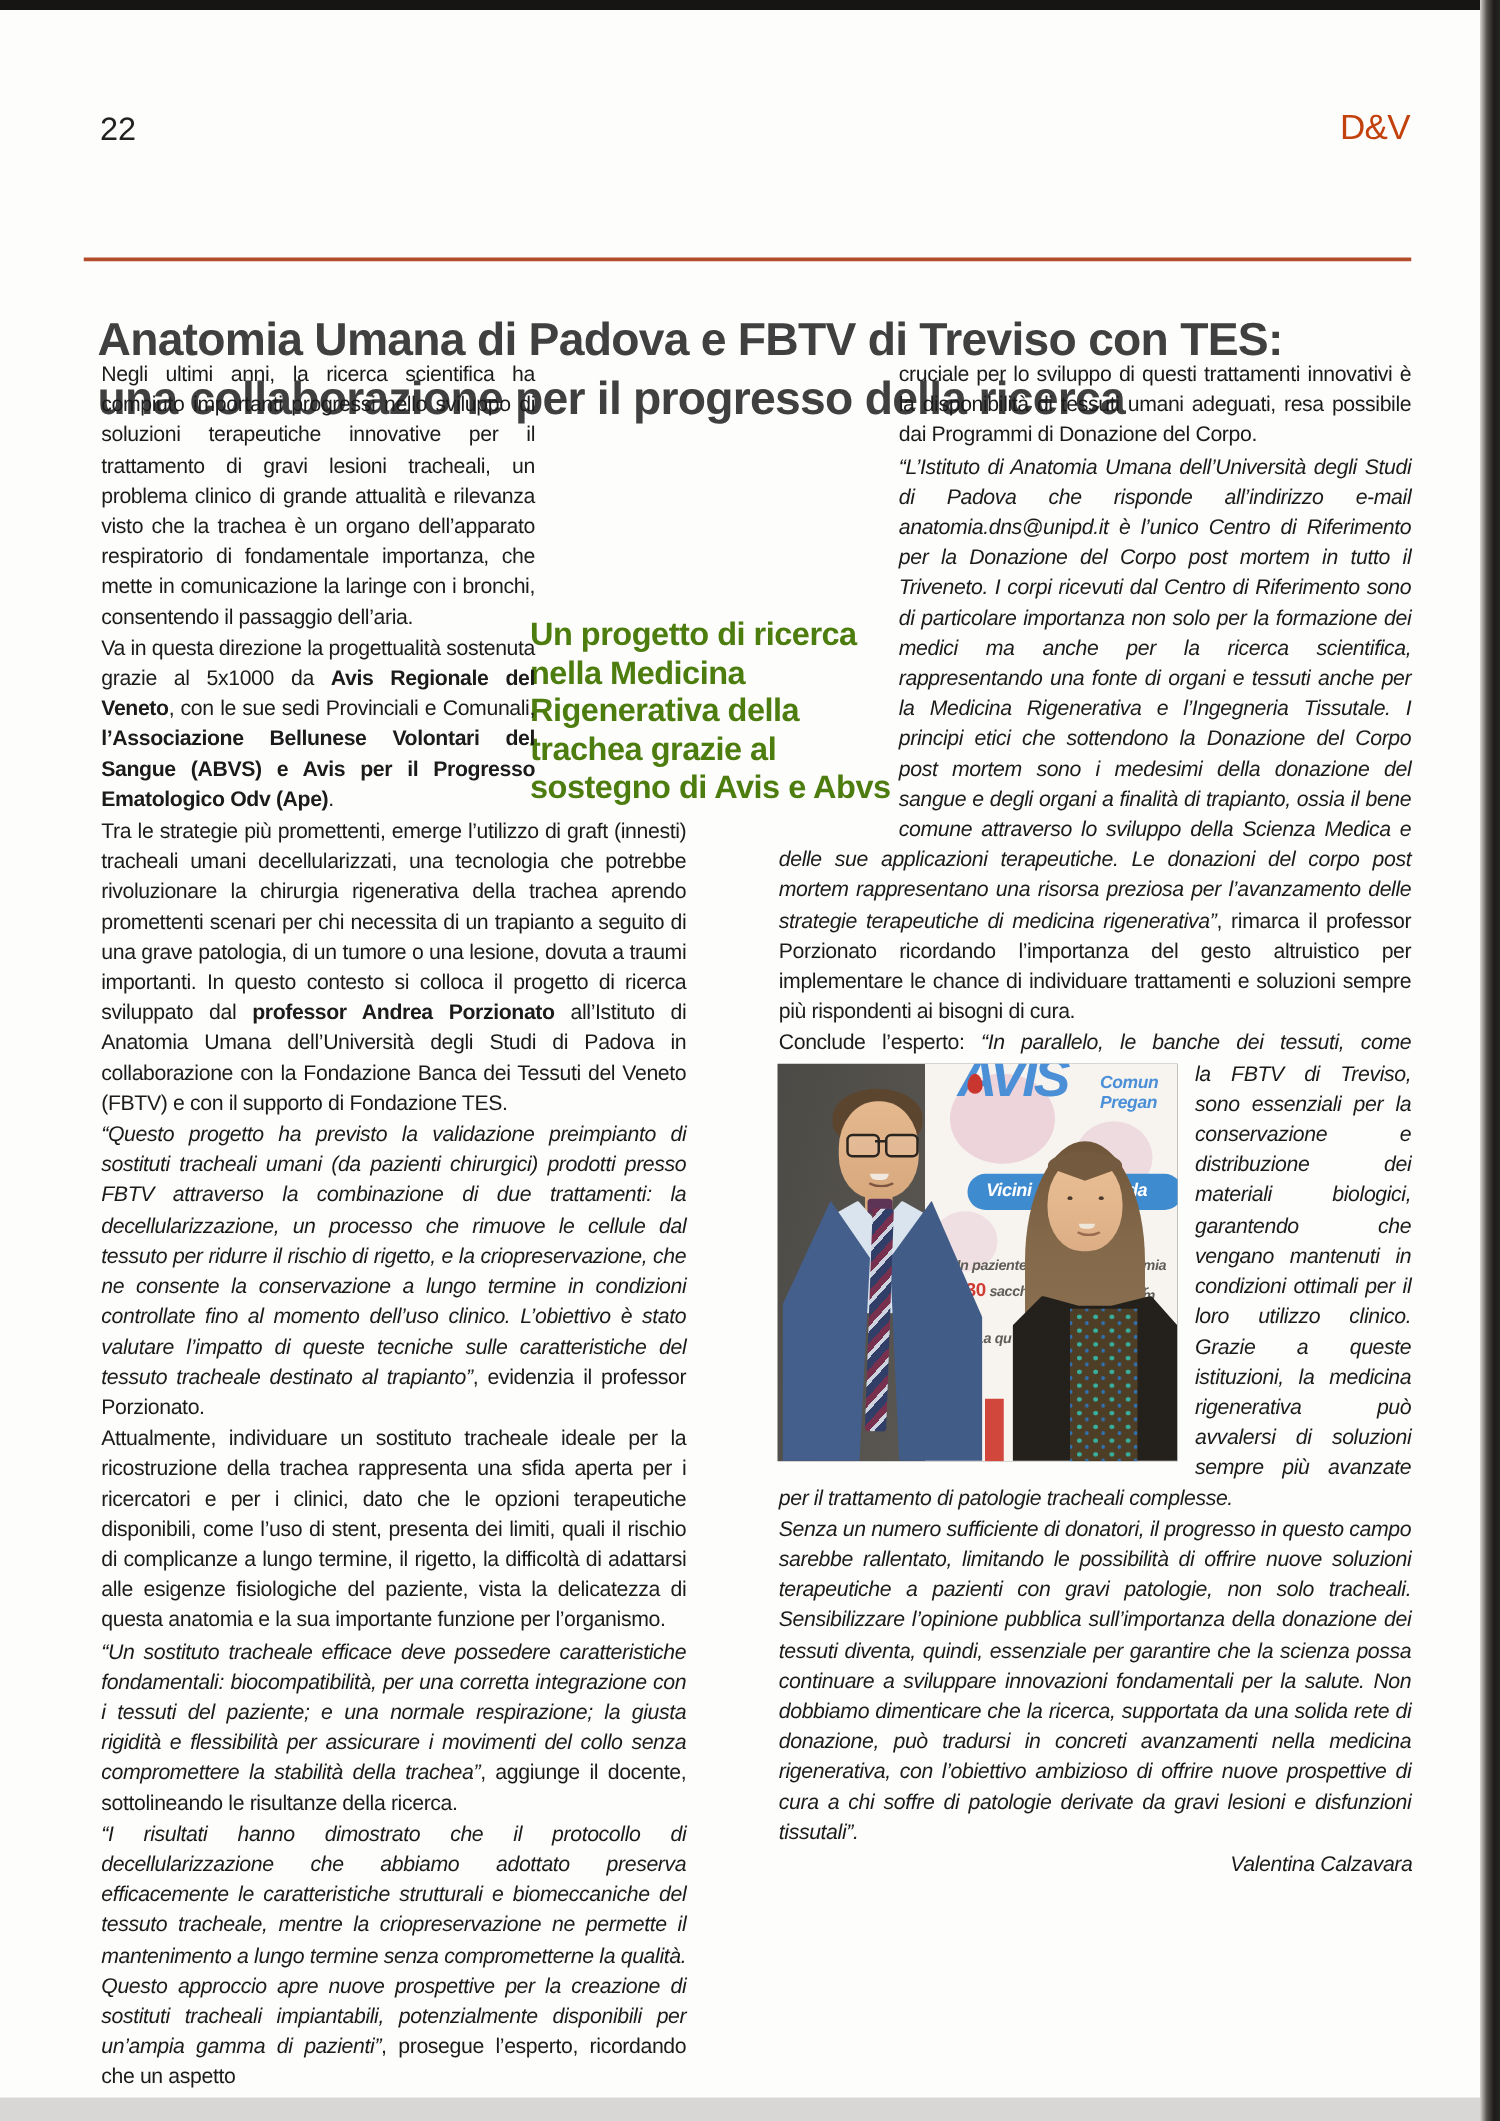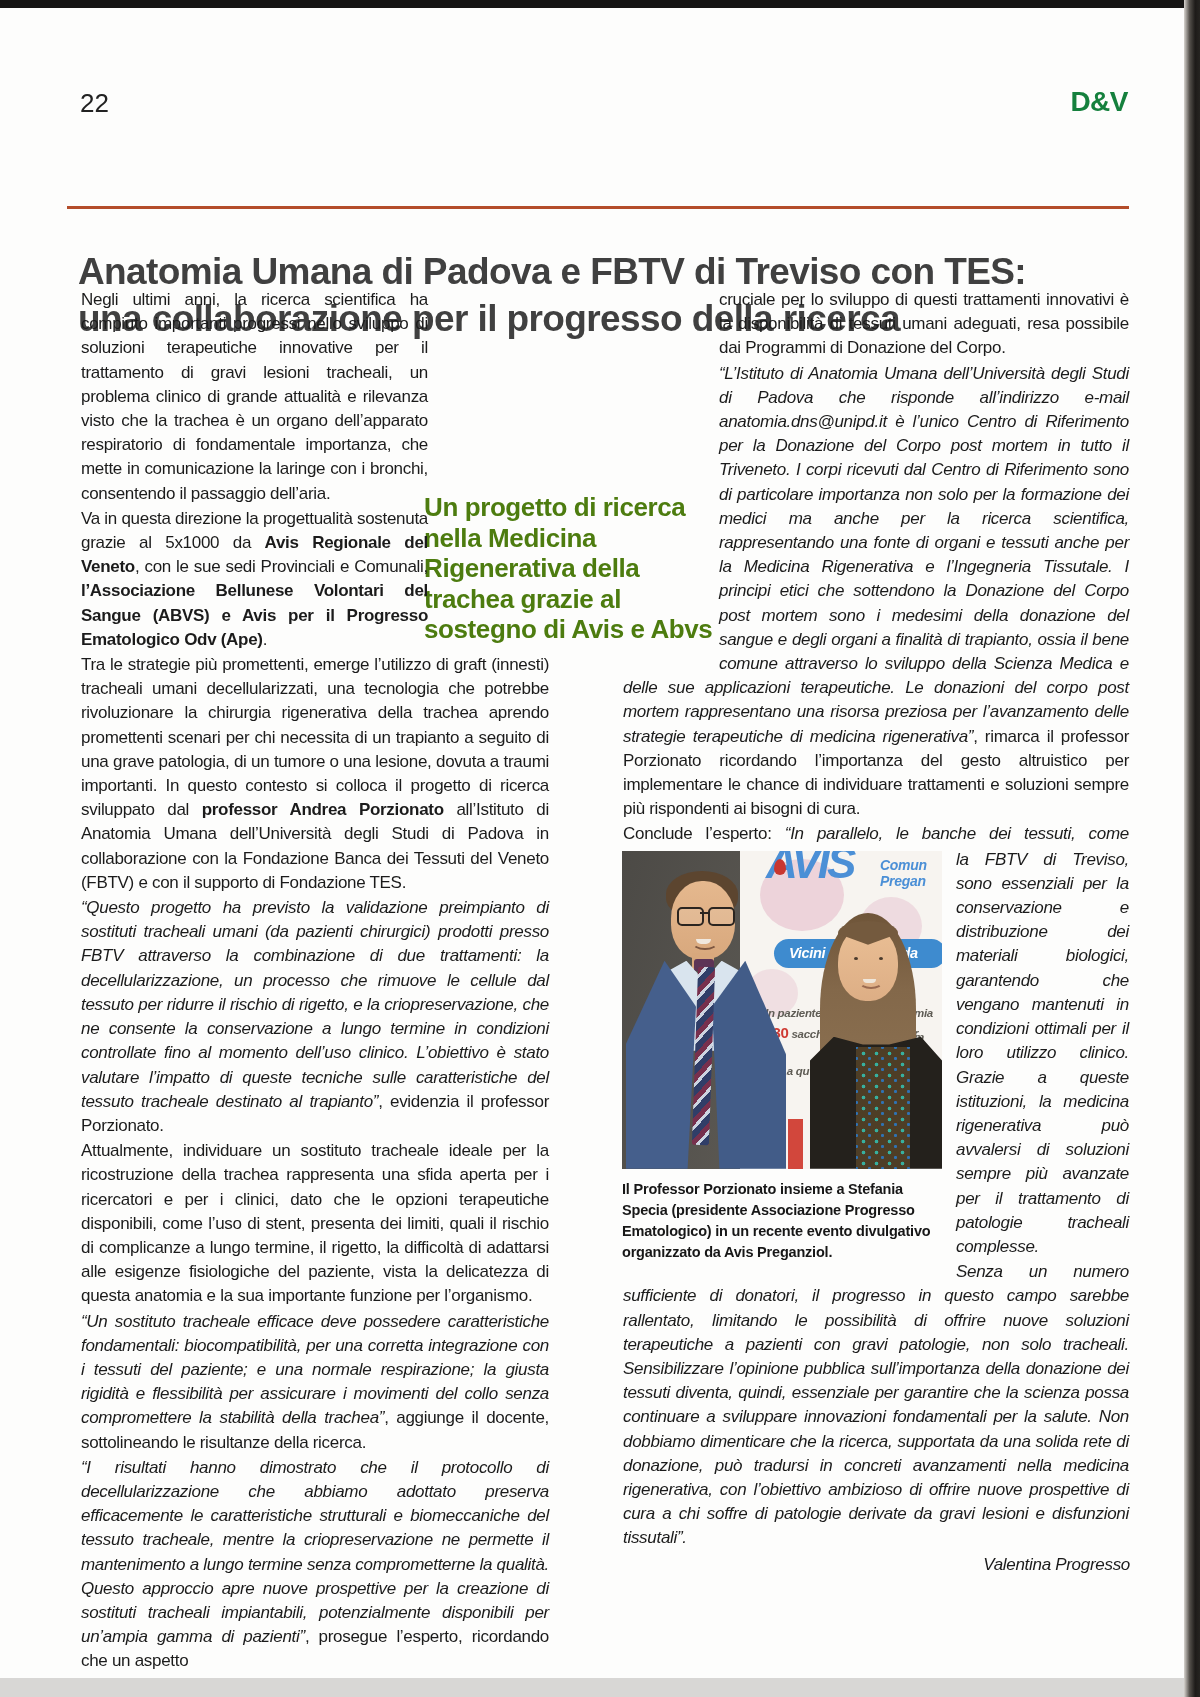--- a/index.html
+++ b/index.html
@@ -9,21 +9,21 @@
     font-family:"Liberation Sans",sans-serif;
   }
   
   .scan-top{position:absolute;left:0;top:0;width:1200px;height:8px;background:#161514;}
   .scan-right{position:absolute;left:1184px;top:0;width:16px;height:1697px;
     background:linear-gradient(90deg,#d8d4cf 0%,#55514c 35%,#1d1b19 70%,#262421 100%);}
   .scan-bottom{position:absolute;left:0;top:1678px;width:1184px;height:19px;background:#d8d7d5;}
 
   
   .page-num{position:absolute;left:80px;top:88px;font-size:26px;color:#222;}
-  .masthead{position:absolute;right:72px;top:86px;font-size:28px;font-weight:700;color:#15803d;letter-spacing:-0.5px;}
+  .masthead{position:absolute;right:72px;top:86px;font-size:28px;font-weight:400;color:#c2410c;letter-spacing:-0.5px;}
   .rule{position:absolute;left:67px;top:206px;width:1062px;height:3px;background:#b44d2a;}
   .title{
     position:absolute;left:78px;top:248px;width:1070px;
     font-size:37px;font-weight:700;line-height:47px;color:#404040;
     letter-spacing:-0.6px;white-space:pre-line;
   }
 
   
   .col{position:absolute;top:287px;font-size:17px;line-height:24.2px;
     text-align:justify;letter-spacing:-0.3px;hyphens:auto;-webkit-hyphens:auto;}
@@ -179,21 +179,20 @@
       <div class="woman-hair"></div>
       <div class="woman-head"></div>
       <div class="woman-part"></div>
       <div class="woman-eye-l"></div>
       <div class="woman-eye-r"></div>
       <div class="woman-smile"></div>
       <div class="woman-teeth"></div>
       <div class="woman-jacket"></div>
       <div class="woman-top"></div>
     </div>
-    <div class="photo-caption">Il Professor Porzionato insieme a Stefania Specia (presidente Associazione Progresso Ematologico) in un recente evento divulgativo organizzato da Avis Preganziol.</div>
   </div>
 
   <div>
       <p class="para"><span class="run-i">la FBTV di Treviso, sono essenziali per la conservazione e distribuzione dei materiali biologici, garantendo che vengano mantenuti in condizioni ottimali per il loro utilizzo clinico. Grazie a queste istituzioni, la medicina rigenerativa può avvalersi di soluzioni sempre più avanzate per il trattamento di patologie tracheali complesse.</span></p>
       <p class="para"><span class="run-i">Senza un numero sufficiente di donatori, il progresso in questo campo sarebbe rallentato, limitando le possibilità di offrire nuove soluzioni terapeutiche a pazienti con gravi patologie, non solo tracheali. Sensibilizzare l’opinione pubblica sull’importanza della donazione dei tessuti diventa, quindi, essenziale per garantire che la scienza possa continuare a sviluppare innovazioni fondamentali per la salute. Non dobbiamo dimenticare che la ricerca, supportata da una solida rete di donazione, può tradursi in concreti avanzamenti nella medicina rigenerativa, con l’obiettivo ambizioso di offrire nuove prospettive di cura a chi soffre di patologie derivate da gravi lesioni e disfunzioni tissutali”.</span></p>
     </div>
-  <p class="byline">Valentina Progresso</p>
+  <p class="byline">Valentina Calzavara</p>
 </div>
 
 </body></html>

